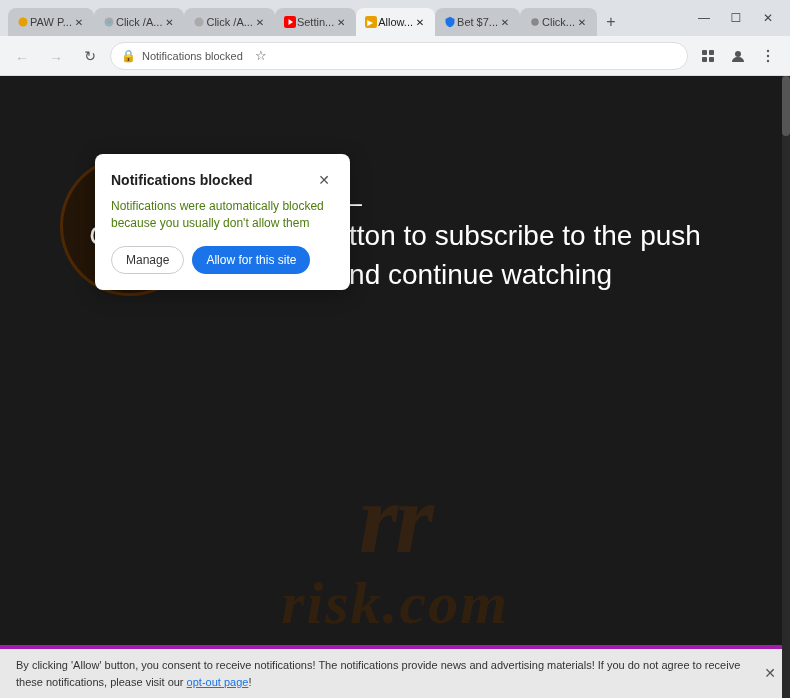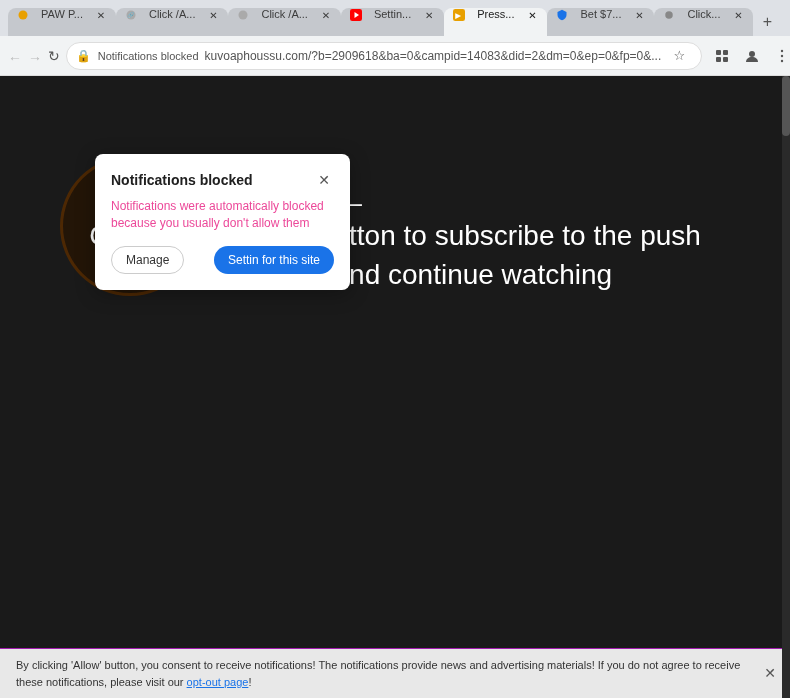--- a/index.html
+++ b/index.html
@@ -19,27 +19,28 @@
     }
     .tabs-area {
       display: flex;
       align-items: flex-end;
       flex: 1;
       height: 100%;
       gap: 0;
     }
     .tab {
       display: flex;
+      align-items: center;
       height: 28px;
       padding: 0 8px;
       background: #c5c8cd;
       border-radius: 8px 8px 0 0;
       font-size: 11px;
       color: #3c3c3c;
-      gap: 11px;
+      gap: 0;
       max-width: 140px;
       cursor: pointer;
       position: relative;
       margin-bottom: 0;
     }
     .tab.active {
       background: #f1f3f4;
       color: #202020;
       z-index: 2;
     }
@@ -259,28 +260,28 @@
     .notif-close {
       width: 20px; height: 20px;
       display: flex; align-items: center; justify-content: center;
       border-radius: 50%;
       cursor: pointer;
       font-size: 14px;
       color: #555;
     }
     .notif-body {
       font-size: 12px;
-      color: #ec4899;
+      color: #4d7c0f;
       margin-bottom: 14px;
       line-height: 1.4;
     }
     .notif-actions {
       display: flex;
       gap: 8px;
-      justify-content: space-between;
+      justify-content: flex-start;
     }
     .btn-manage {
       padding: 6px 14px;
       border: 1px solid #ccc;
       border-radius: 20px;
       background: #fff;
       font-size: 12px;
       color: #333;
       cursor: pointer;
     }
@@ -299,21 +300,21 @@
     .bottom-banner {
       position: absolute;
       bottom: 0;
       left: 0;
       right: 0;
       background: rgba(240,240,240,0.97);
       padding: 8px 40px 8px 16px;
       font-size: 11px;
       color: #333;
       line-height: 1.5;
-      border-top: 1px solid #a21caf;
+      border-top: 4px solid #a21caf;
     }
     .bottom-banner .opt-out {
       color: #1a73e8;
       text-decoration: underline;
       cursor: pointer;
     }
     .bottom-banner-close {
       position: absolute;
       right: 8px;
       top: 50%;
@@ -394,21 +395,21 @@
         <span class="tab-close">✕</span>
       </div>
 
       <div class="tab active">
         <div class="tab-favicon">
           <svg viewBox="0 0 16 16">
               <rect width="16" height="16" rx="3" fill="#e8a000"></rect>
               <text x="3" y="12" font-size="10" fill="white">▶</text>
             </svg>
         </div>
-        <span class="tab-title">Press...</span>
+        <span class="tab-title">Allow...</span>
         <span class="tab-close">✕</span>
       </div>
 
       <div class="tab">
         <div class="tab-favicon">
           <svg viewBox="0 0 16 16">
               <path d="M8 1L2 4v4c0 3.5 2.5 6 6 7 3.5-1 6-3.5 6-7V4L8 1z" fill="#1a73e8"></path>
             </svg>
         </div>
         <span class="tab-title">Bet $7...</span>
@@ -437,21 +438,20 @@
   </div>
 
   <div class="address-bar">
     <div class="nav-btn disabled">←</div>
     <div class="nav-btn disabled">→</div>
     <div class="nav-btn">↻</div>
 
     <div class="url-bar">
       <span class="security-icon">🔒</span>
       <span class="url-status">Notifications blocked</span>
-      <span class="url-text">kuvoaphoussu.com/?b=2909618&amp;ba=0&amp;campid=14083&amp;did=2&amp;dm=0&amp;ep=0&amp;fp=0&amp;...</span>
       <div class="url-actions">
         <div class="url-action-btn">☆</div>
       </div>
     </div>
 
     <div class="toolbar-right">
       <div class="nav-btn">
         <svg width="16" height="16" viewBox="0 0 16 16">
             <rect x="2" y="2" width="5" height="5" rx="1" fill="#555"></rect>
             <rect x="9" y="2" width="5" height="5" rx="1" fill="#555"></rect>
@@ -478,36 +478,40 @@
   <div class="webpage">
 
     <div class="circle-logo">
       <svg viewBox="0 0 80 80" fill="none">
         <circle cx="30" cy="30" r="10" fill="rgba(150,20,20,0.7)"></circle>
         <circle cx="50" cy="25" r="7" fill="rgba(120,10,10,0.5)"></circle>
         <circle cx="25" cy="50" r="8" fill="rgba(100,10,10,0.4)"></circle>
       </svg>
     </div>
 
+    <div class="watermark">
+      <div class="watermark-logo" style="font-family: serif; font-style:italic; letter-spacing: -3px; font-size:100px; color:rgba(90,45,5,0.4);">rr</div>
+      <div class="watermark-site" style="font-family: serif; font-style:italic;">risk.com</div>
+    </div>
 
     <div class="page-message">
       <span>Click the </span><span class="allow-brackets">«</span><span class="allow-text">Allow</span><span class="allow-brackets">»</span><span> button to subscribe to the push notifications and continue watching</span>
     </div>
 
     <div class="arrow-pointer">←</div>
 
     <div class="notif-popup">
       <div class="notif-header">
         <span class="notif-title">Notifications blocked</span>
         <div class="notif-close">✕</div>
       </div>
       <div class="notif-body">Notifications were automatically blocked because you usually don't allow them</div>
       <div class="notif-actions">
         <button class="btn-manage">Manage</button>
-        <button class="btn-allow">Settin for this site</button>
+        <button class="btn-allow">Allow for this site</button>
       </div>
     </div>
 
     <div class="bottom-banner">
       <span>By clicking 'Allow' button, you consent to receive notifications! The notifications provide news and advertising materials! If you do not agree to receive these notifications, please visit our </span><a class="opt-out">opt-out page</a><span>!</span>
       <div class="bottom-banner-close">✕</div>
     </div>
 
     <div class="scrollbar">
       <div class="scrollbar-thumb"></div>

